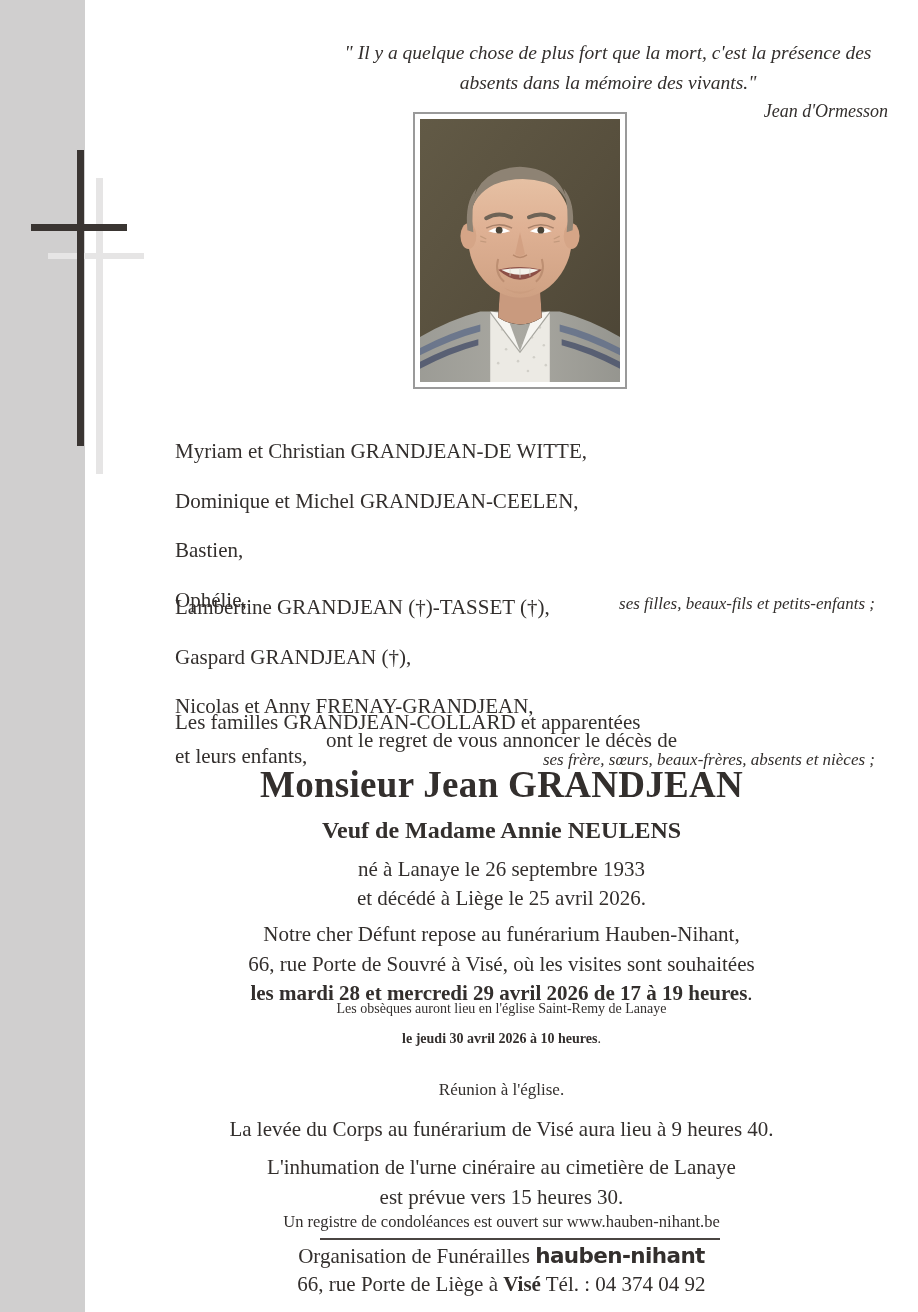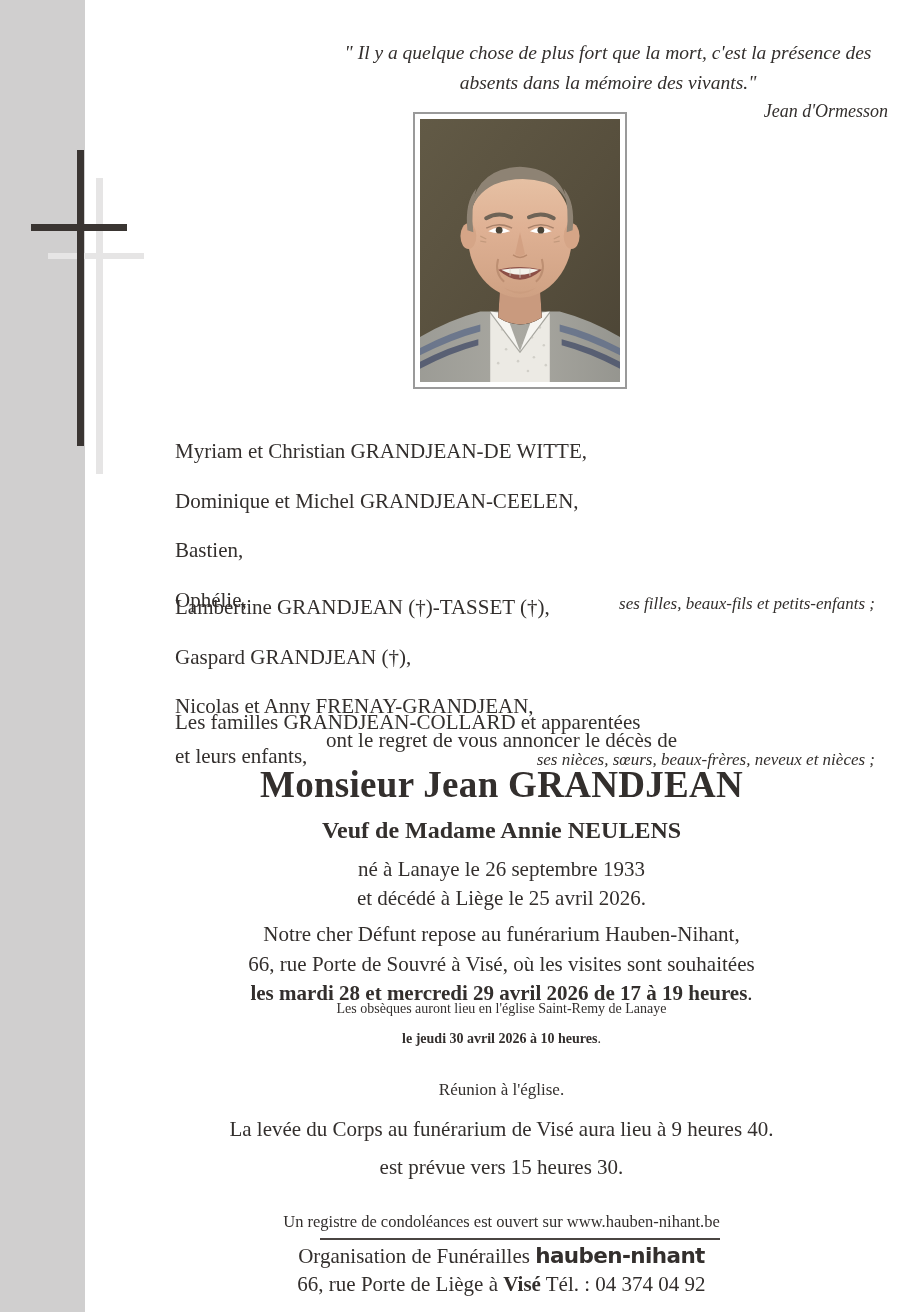--- a/index.html
+++ b/index.html
@@ -325,21 +325,21 @@
       <div class="fam-line">Bastien,</div>
       <div class="fam-line">Ophélie,</div>
       <span class="relation">ses filles, beaux-fils et petits-enfants ;</span>
     </div>
 
     <div class="fam-block" id="fam-2">
       <div class="fam-line">Lambertine GRANDJEAN (†)-TASSET (†),</div>
       <div class="fam-line">Gaspard GRANDJEAN (†),</div>
       <div class="fam-line">Nicolas et Anny FRENAY-GRANDJEAN,</div>
       <div class="fam-line">et leurs enfants,</div>
-      <span class="relation">ses nièces, sœurs, beaux-frères, neveux et nièces ;</span>
+      <span class="relation">ses frère, sœurs, beaux-frères, absents et nièces ;</span>
     </div>
 
     <div class="fam-block" id="fam-3">
       <div class="fam-line">Les familles GRANDJEAN-COLLARD et apparentées</div>
     </div>
 
     <div class="centered" id="deceased-name">Monsieur Jean GRANDJEAN</div>
     <div class="centered" id="announce">ont le regret de vous annoncer le décès de</div>
     <div class="centered" id="spouse-line">Veuf de Madame Annie NEULENS</div>
 
@@ -356,20 +356,21 @@
 
     <div class="centered" id="ceremony">
       <div>Les obsèques auront lieu en l'église Saint-Remy de Lanaye</div>
       <div><span class="bold">le jeudi 30 avril 2026 à 10 heures</span><span>.</span></div>
     </div>
 
     <div class="centered" id="reunion">Réunion à l'église.</div>
     <div class="centered" id="levee">La levée du Corps au funérarium de Visé aura lieu à 9 heures 40.</div>
 
     <div class="centered" id="inhumation">
+      <div>L'inhumation de l'urne cinéraire au cimetière de Lanaye</div>
       <div>est prévue vers 15 heures 30.</div>
     </div>
 
     <div class="centered" id="register">Un registre de condoléances est ouvert sur www.hauben-nihant.be</div>
 
     <div id="divider"></div>
 
     <div class="centered" id="org-line"><span>Organisation de Funérailles </span><span id="brand">hauben-nihant</span></div>
 
     <div class="centered" id="address-line"><span>66, rue Porte de Liège à </span><span class="bold">Visé</span><span> Tél. : 04 374 04 92</span></div>

